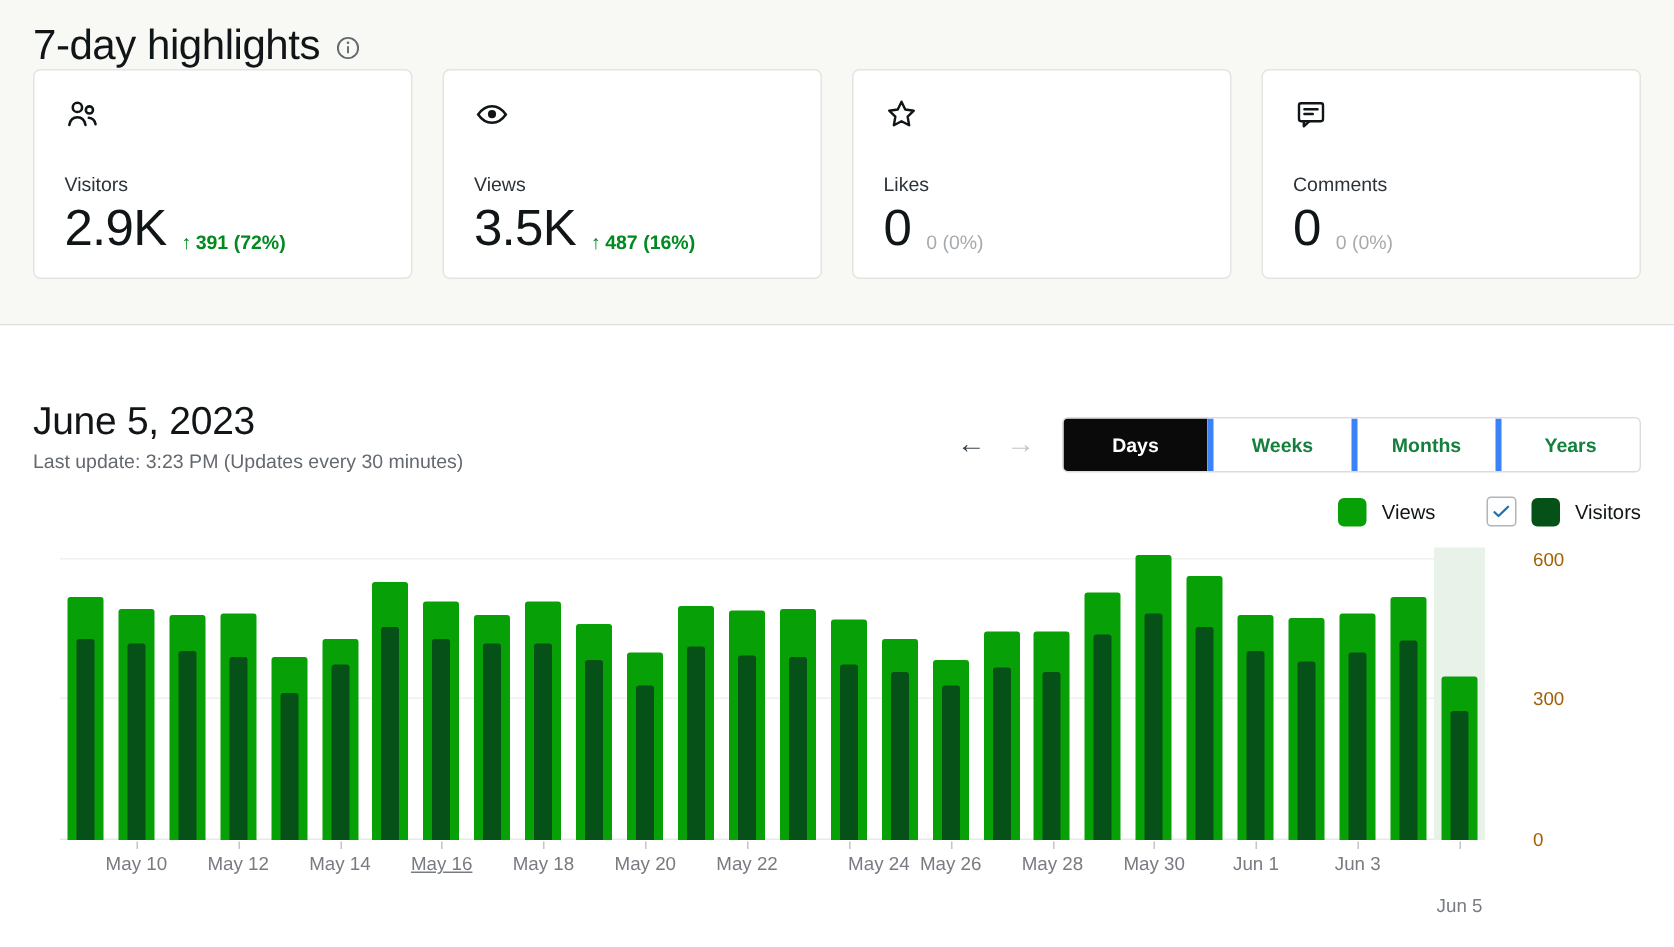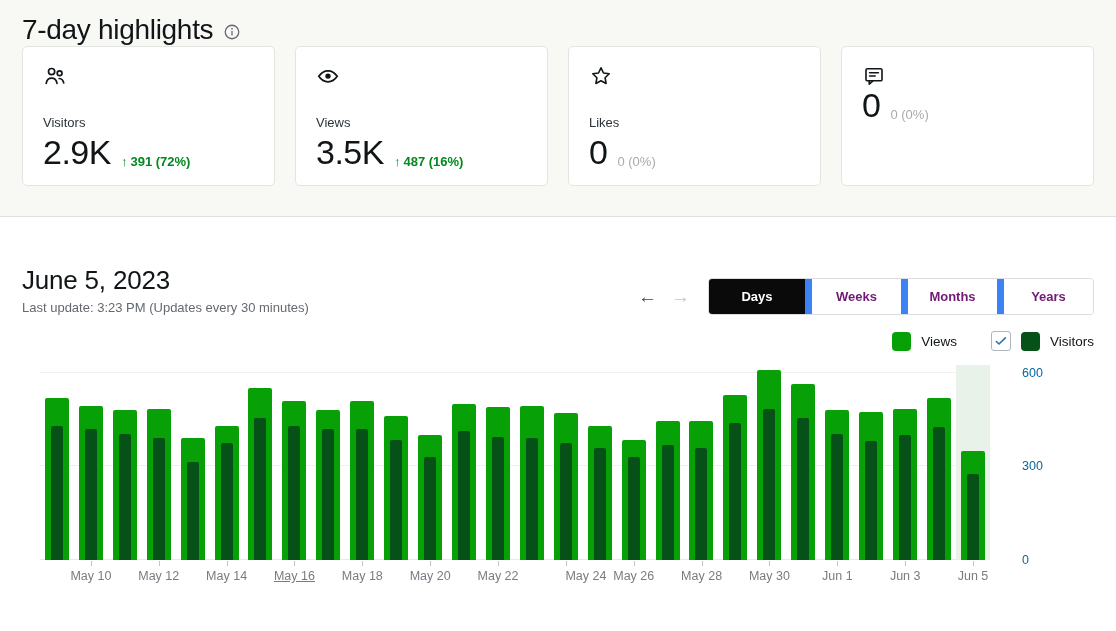--- a/index.html
+++ b/index.html
@@ -27,22 +27,22 @@
   .period-header { display:flex; justify-content:space-between; align-items:flex-end; }
   .period-title { font-size:26px; font-weight:500; color:#101517; letter-spacing:-0.2px; }
   .period-subtitle { font-size:13px; color:#646970; margin-top:4px; }
   .period-controls { display:flex; align-items:center; gap:18px; margin-top:4px; }
   .nav-arrows { display:flex; align-items:center; gap:14px; font-size:19px; }
   .nav-arrow { cursor:pointer; line-height:1; }
   .nav-arrow.enabled { color:#3c434a; }
   .nav-arrow.disabled { color:#c3c4c7; cursor:default; }
   .tabs { display:flex; border-radius:4px; overflow:hidden; border:1px solid #dcdcde; }
   .tab { width:96px; height:35px; display:flex; align-items:center; justify-content:center;
-         background:#fff; font-size:13px; font-weight:600; color:#701a75; cursor:pointer;
-         border-left:7px solid #3b82f6; }
+         background:#fff; font-size:13px; font-weight:600; color:#15803d; cursor:pointer;
+         border-left:4px solid #3b82f6; }
   .tab:first-child { border-left:none; }
   .tab.active { background:#0a0a0a; color:#fff; border-left-color:#0a0a0a; }
 
   
   .legend { display:flex; justify-content:flex-end; align-items:center; gap:10px; margin-top:16px; }
   .legend-swatch { width:19px; height:19px; border-radius:4px; display:inline-block; }
   .legend-label { font-size:13.5px; color:#101517; }
   .legend-gap { width:14px; }
   .legend-checkbox { width:20px; height:20px; background:#fff; border:1px solid #b0b5bb; border-radius:3px;
                      display:flex; align-items:center; justify-content:center; cursor:pointer; }
@@ -56,21 +56,21 @@
   .slot { flex:1; position:relative; height:100%; cursor:pointer; }
   .slot.hl { background:#e9f2e9; }
   .bar-views { position:absolute; bottom:0; left:50%; transform:translateX(-50%); width:24px;
                border-radius:2px 2px 0 0; }
   .bar-visitors { position:absolute; bottom:0; left:50%; transform:translateX(-50%); width:12px;
                   border-radius:2px 2px 0 0; }
   .xaxis { position:relative; height:28px; }
   .xtick { position:absolute; top:1px; width:1px; height:5px; background:#c3c4c7; }
   .xlabel { position:absolute; top:9px; transform:translateX(-50%); font-size:12.5px; color:#787c82; white-space:nowrap; }
   .ylabels { position:relative; width:90px; height:223px; }
-  .ylabel { position:absolute; left:32px; font-size:12.5px; color:#0369a1; }
+  .ylabel { position:absolute; left:32px; font-size:12.5px; color:#a16207; }
 </style>
 </head>
 <body>
 
 <section class="highlights">
   <div class="hl-title-row">
     <span class="hl-title">7-day highlights</span>
     <span class="info-icon">
       <svg width="18" height="18" viewBox="0 0 24 24">
           <circle cx="12" cy="12" r="9" fill="none" stroke="#646970" stroke-width="1.7"></circle>
@@ -121,20 +121,21 @@
             <span>0 (0%)</span>
           </span>
         </div>
       </div>
       <div class="card">
         <span class="card-icon"><svg width="24" height="24" viewBox="0 0 24 24" fill="none" stroke="#101517" stroke-width="1.6" stroke-linejoin="round">
             <rect x="4" y="4.8" width="16" height="12" rx="1.4"></rect>
             <path d="M7.2 16.8v3.4l3.8-3.4"></path>
             <path d="M7.6 8.8h8.8M7.6 12h5.6" stroke-linecap="round"></path>
           </svg></span>
+        <div class="card-label">Comments</div>
         <div class="card-value-row">
           <span class="card-value">0</span>
           <span class="card-trend zero" style="color: rgb(167, 170, 173);">
             <span>0 (0%)</span>
           </span>
         </div>
       </div>
     </div>
 </section>
 
@@ -311,21 +312,21 @@
           <span class="xlabel" style="left: 62.5%;">May 26</span>
           <span class="xtick" style="left: 69.6429%;"></span>
           <span class="xlabel" style="left: 69.6429%;">May 28</span>
           <span class="xtick" style="left: 76.7857%;"></span>
           <span class="xlabel" style="left: 76.7857%;">May 30</span>
           <span class="xtick" style="left: 83.9286%;"></span>
           <span class="xlabel" style="left: 83.9286%;">Jun 1</span>
           <span class="xtick" style="left: 91.0714%;"></span>
           <span class="xlabel" style="left: 91.0714%;">Jun 3</span>
           <span class="xtick" style="left: 98.2143%;"></span>
-          <span class="xlabel" style="left: 98.2143%;">Jun 5</span>
+          <span class="xlabel" style="left: 98.2143%; margin-top: 28px;">Jun 5</span>
         </div>
     </div>
     <div class="ylabels" id="ylabels">
         <span class="ylabel" style="bottom: 21px;">0</span>
         <span class="ylabel" style="bottom: 114.6px;">300</span>
         <span class="ylabel" style="bottom: 208.2px;">600</span>
       </div>
   </div>
 </section>
 

